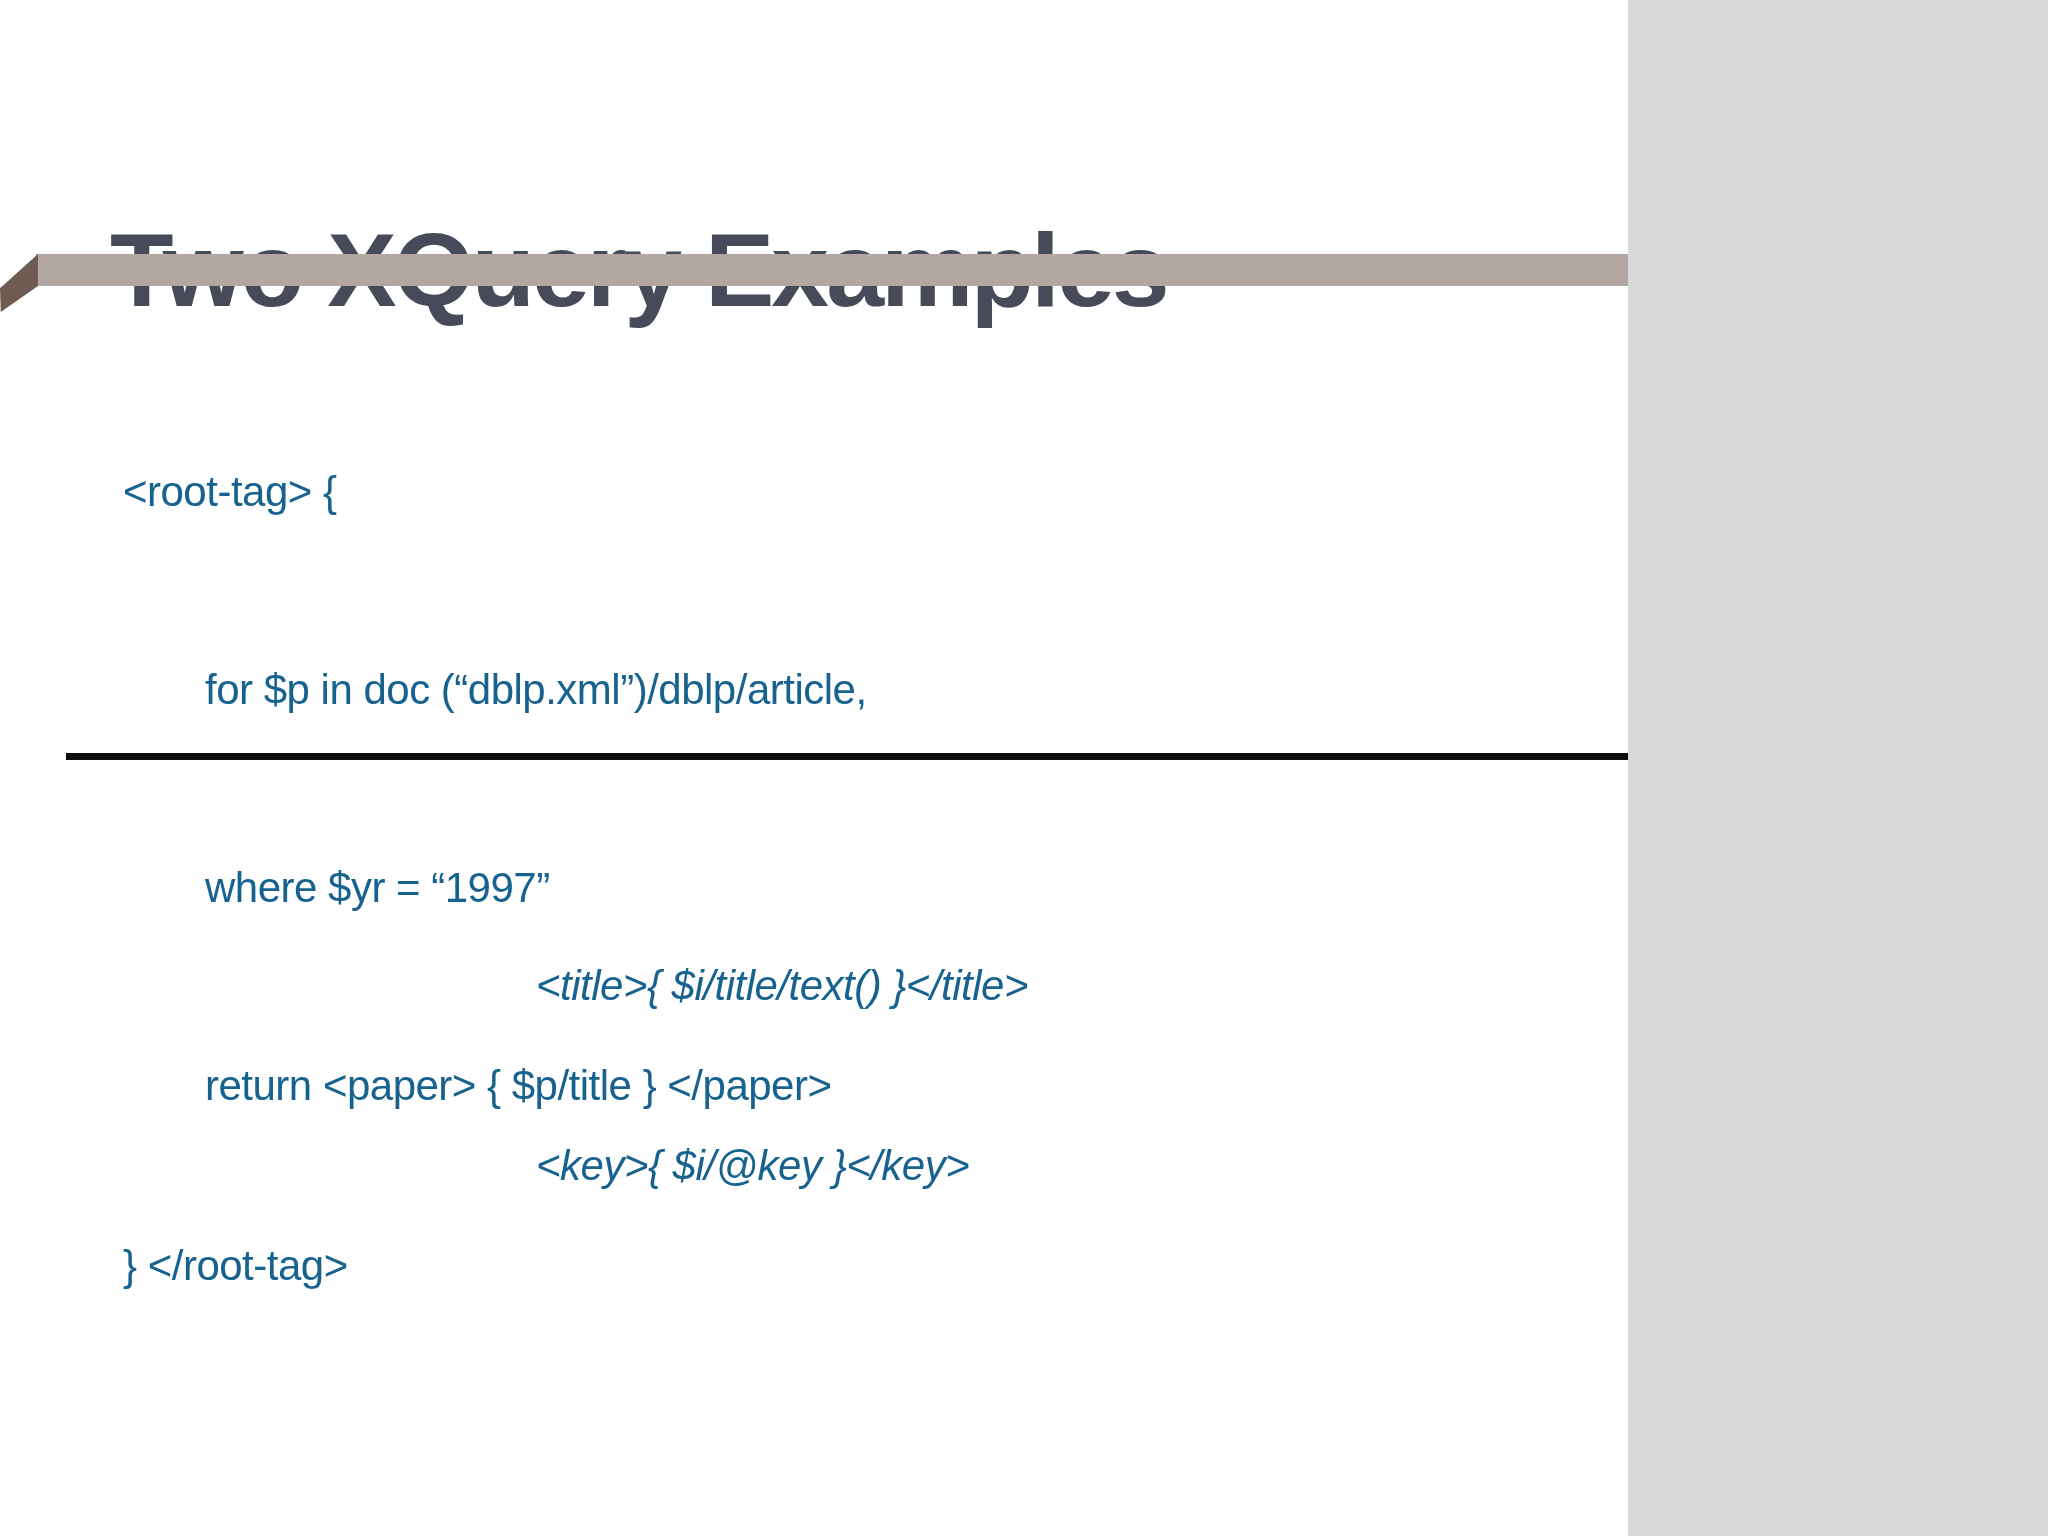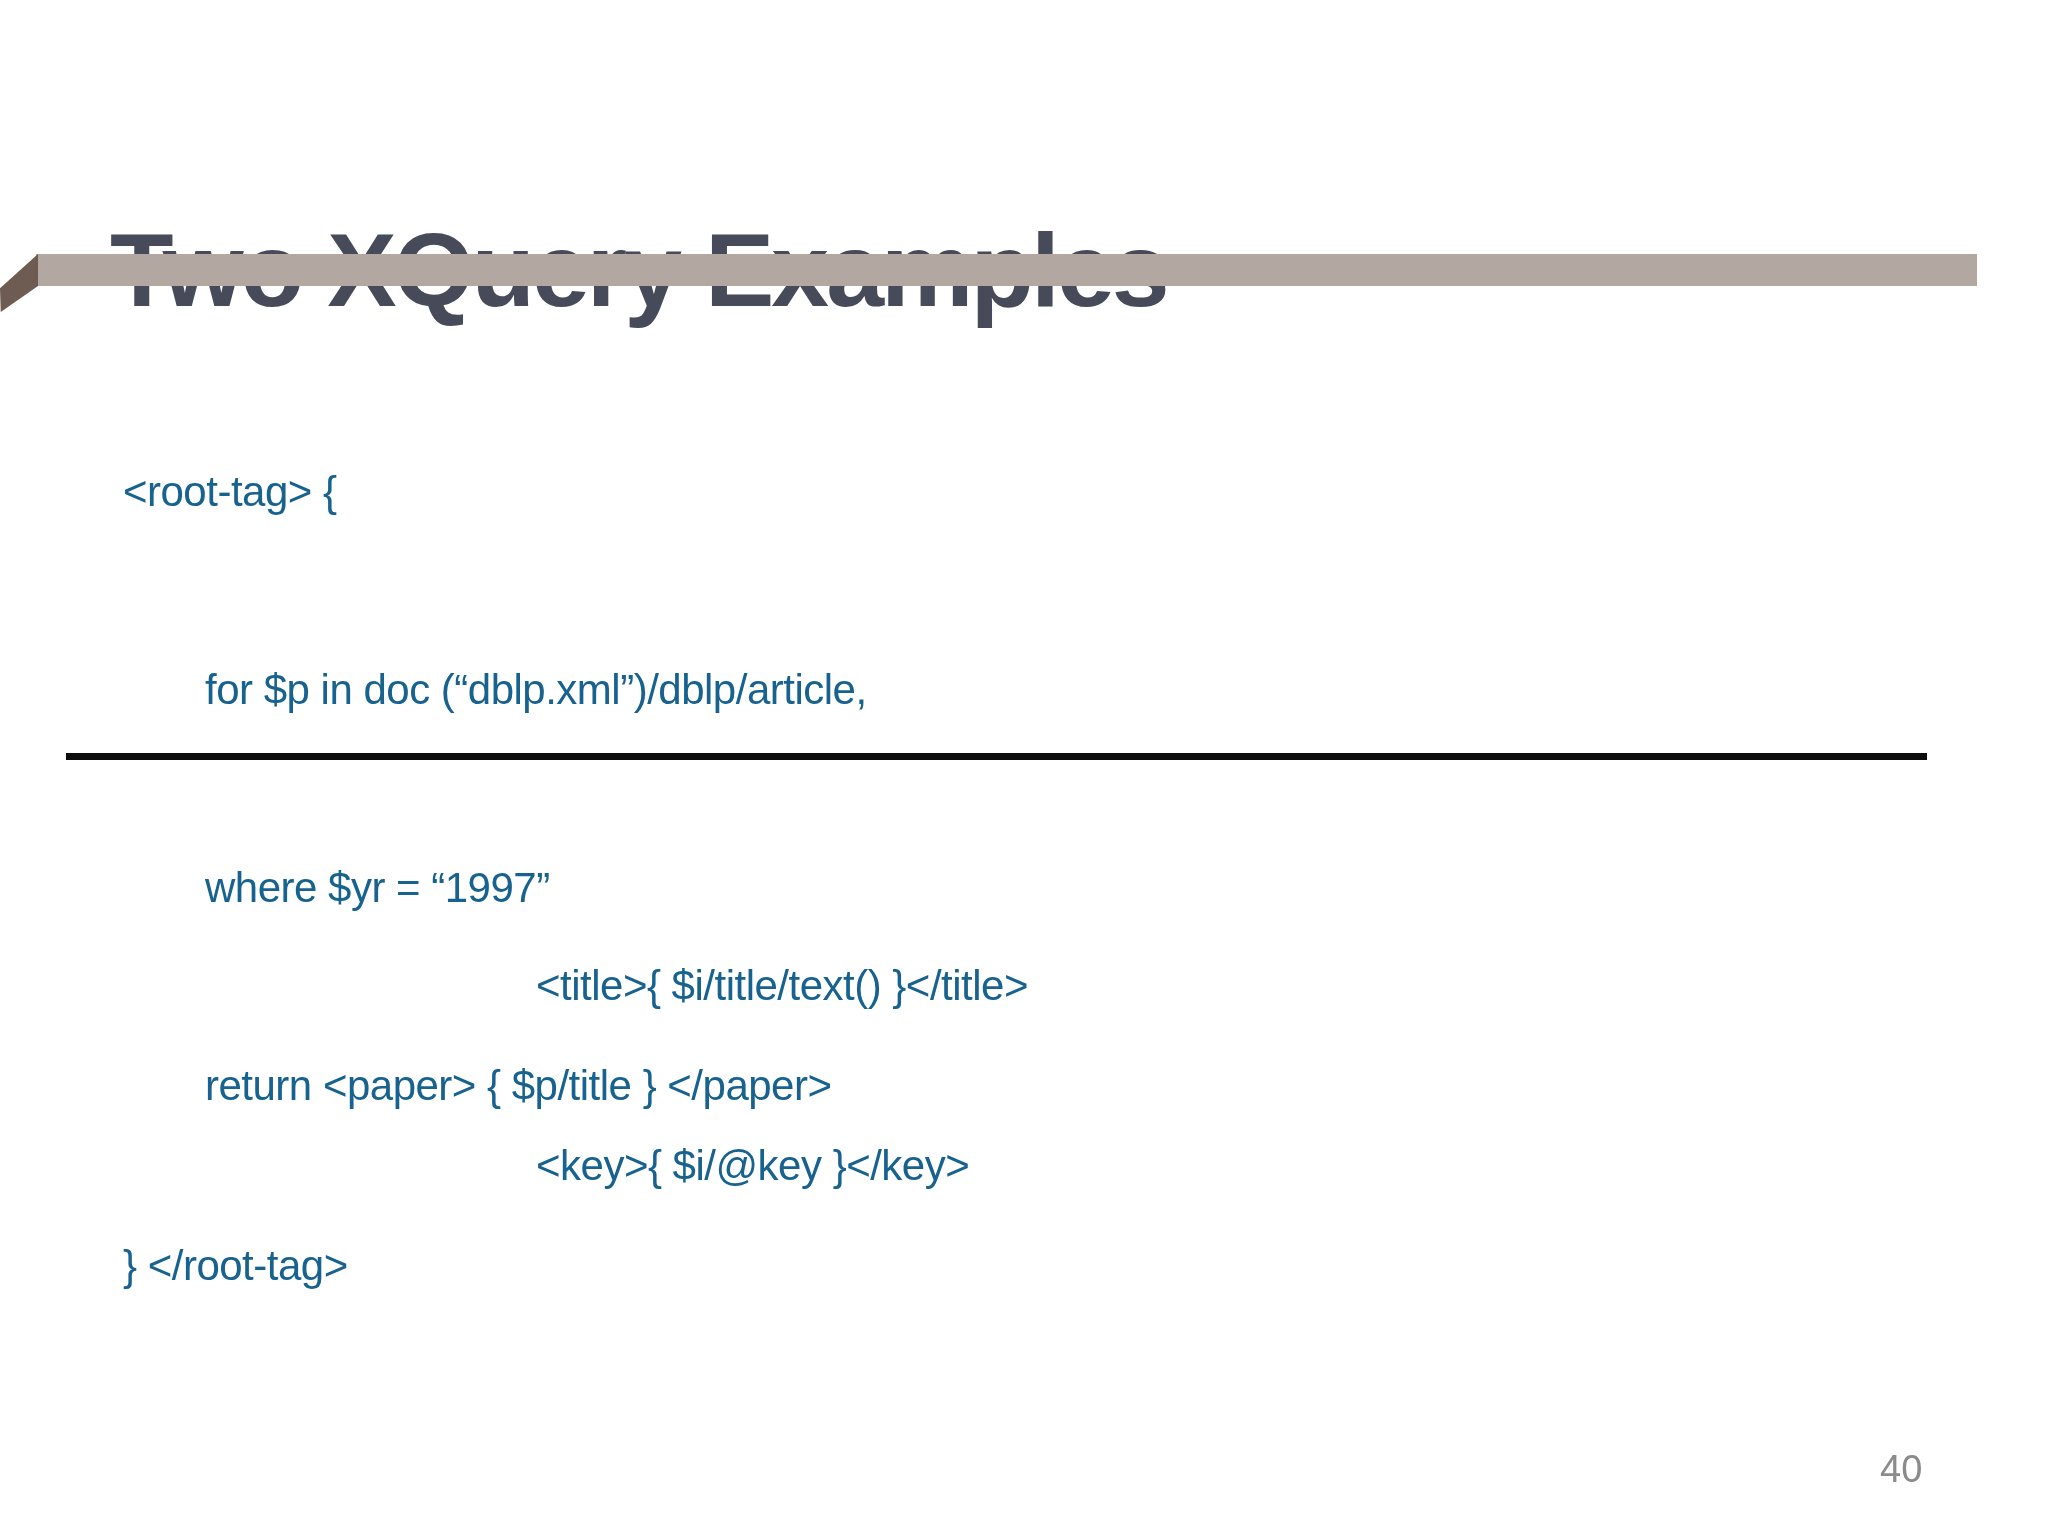--- a/index.html
+++ b/index.html
@@ -7,21 +7,21 @@
     --code-text:#17628f;
     --title-bar:#b3a7a1;
     --title-bar-wedge:#6e5c52;
     --divider:#0d0d0d;
     --page-number:#8b8b8b;
     --background:#ffffff;
   }
   html,body{margin:0;padding:0;background:#d9d9d9;}
   .slide{
     position:relative;
-    width:2048px;
+    width:1628px;
     height:1536px;
     background:var(--background);
     overflow:hidden;
     font-family:"Liberation Sans", sans-serif;
   }
   .slide-title{
     position:absolute;
     left:110px;
     top:148px;
     font-size:104px;
@@ -56,21 +56,21 @@
     line-height:60px;
     letter-spacing:-0.5px;
     white-space:pre;
   }
   .code-block-1{ top:342px; }
   .code-block-2{ top:836px; }
   .code-line{ min-height:60px; }
   .ind-0{ padding-left:0; }
   .ind-1{ padding-left:82px;margin-top:18px; }
   .ind-2{ padding-left:150px; }
-  .ind-3{ padding-left:413px; }
+  .ind-3{ padding-left:413px;font-style:italic; }
   .section-divider{
     position:absolute;
     left:66px;
     top:753px;
     width:1861px;
     height:7px;
     background:var(--divider);
   }
   .page-number{
     position:absolute;

